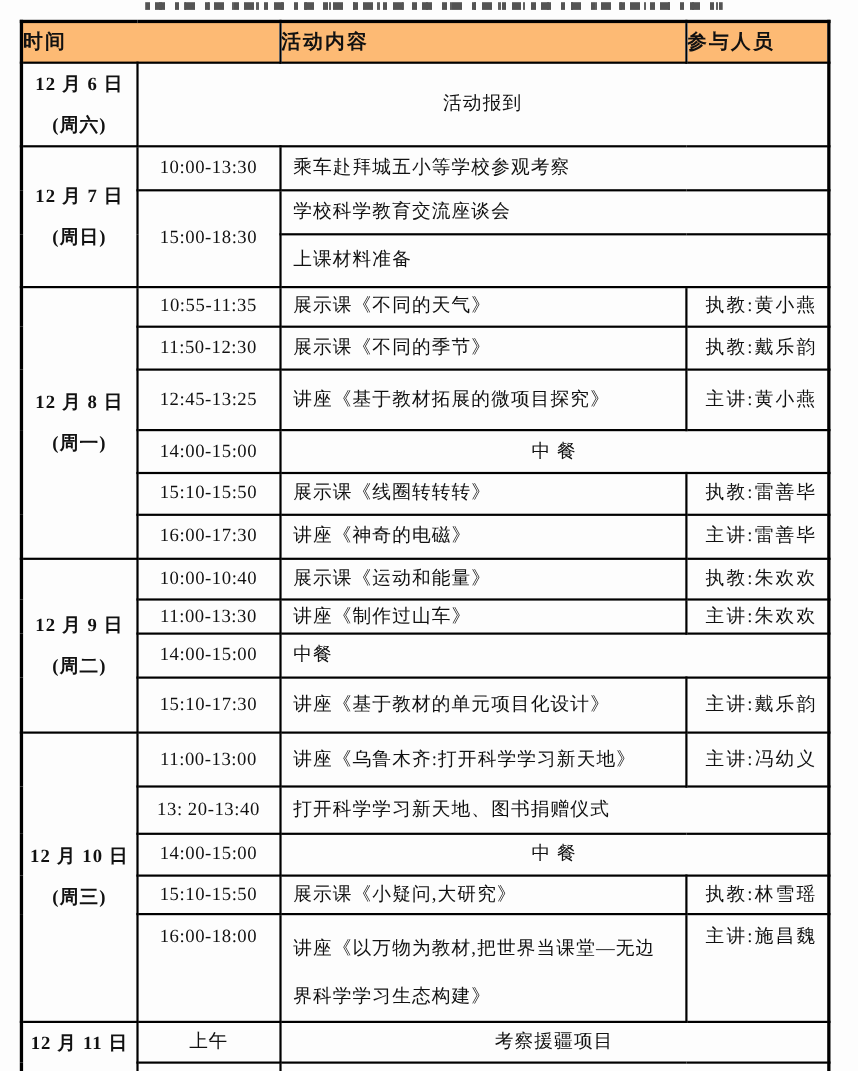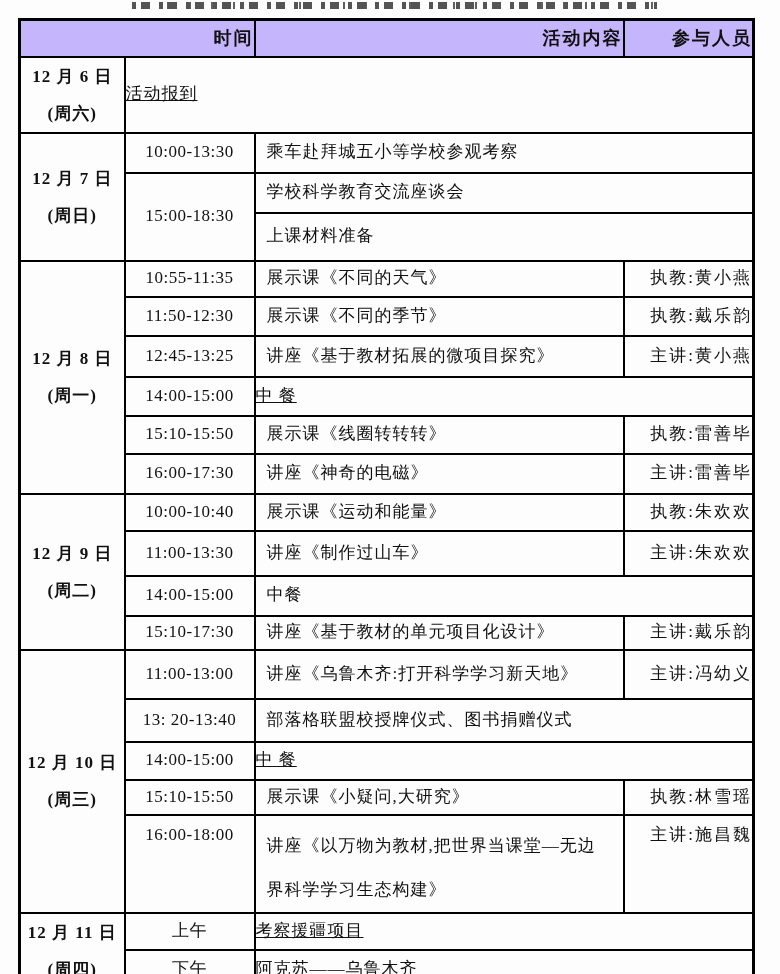--- a/index.html
+++ b/index.html
@@ -20,29 +20,29 @@
     width:734px;border-collapse:collapse;table-layout:fixed;
     border:3px solid #000;
   }
   td{
     border:2px solid #000;
     font-size:17px;line-height:1.35;
     overflow:hidden;vertical-align:middle;
     padding:0;
   }
   tr.head td{
-    background:#c4b5fd;font-weight:bold;font-size:18px;
-    text-align:right;letter-spacing:2px;
+    background:#fdba74;font-weight:bold;font-size:18px;
+    text-align:left;letter-spacing:2px;
   }
   td.date{text-align:center;letter-spacing:1px;}
   td.date div{line-height:37px;font-weight:bold;}
   td.time{text-align:center;letter-spacing:.5px;}
   td.l{text-align:left;padding-left:11px;letter-spacing:1px;}
-  td.c{text-align:left;letter-spacing:1px;text-decoration:underline;}
-  td.part{text-align:right;padding-left:8px;letter-spacing:2px;border-radius:11px;}
+  td.c{text-align:center;letter-spacing:1px;}
+  td.part{text-align:center;padding-left:8px;letter-spacing:2px;border-radius:11px;}
   td.vtop{vertical-align:top;padding-top:8px;}
   td.tall div{line-height:44px;}
 </style>
 </head>
 <body>
 
 <div class="clip-strip"></div>
 
 <table class="schedule">
   <colgroup>
@@ -90,21 +90,21 @@
     </td>
     <td class="time">10:55-11:35</td>
     <td class="l">展示课《不同的天气》</td>
     <td class="part">执教:黄小燕</td>
   </tr>
   <tr style="height:39px">
     <td class="time">11:50-12:30</td>
     <td class="l">展示课《不同的季节》</td>
     <td class="part">执教:戴乐韵</td>
   </tr>
-  <tr style="height:41px">
+  <tr style="height:55px">
     <td class="time">12:45-13:25</td>
     <td class="l">讲座《基于教材拓展的微项目探究》</td>
     <td class="part">主讲:黄小燕</td>
   </tr>
   <tr style="height:39px">
     <td class="time">14:00-15:00</td>
     <td colspan="2" class="c">中 餐</td>
   </tr>
   <tr style="height:38px">
     <td class="time">15:10-15:50</td>
@@ -119,47 +119,47 @@
 
   <tr style="height:37px">
     <td class="date" rowspan="4">
       <div>12 月 9 日</div>
       <div>(周二)</div>
     </td>
     <td class="time">10:00-10:40</td>
     <td class="l">展示课《运动和能量》</td>
     <td class="part">执教:朱欢欢</td>
   </tr>
-  <tr style="height:45px">
+  <tr style="height:31px">
     <td class="time">11:00-13:30</td>
     <td class="l">讲座《制作过山车》</td>
     <td class="part">主讲:朱欢欢</td>
   </tr>
   <tr style="height:40px">
     <td class="time">14:00-15:00</td>
     <td colspan="2" class="l">中餐</td>
   </tr>
-  <tr style="height:34px">
+  <tr style="height:50px">
     <td class="time">15:10-17:30</td>
     <td class="l">讲座《基于教材的单元项目化设计》</td>
     <td class="part">主讲:戴乐韵</td>
   </tr>
 
   <tr style="height:49px">
     <td class="date" rowspan="5">
       <div>12 月 10 日</div>
       <div>(周三)</div>
     </td>
     <td class="time">11:00-13:00</td>
     <td class="l">讲座《乌鲁木齐:打开科学学习新天地》</td>
     <td class="part">主讲:冯幼义</td>
   </tr>
   <tr style="height:43px">
     <td class="time">13: 20-13:40</td>
-    <td colspan="2" class="l">部落格联盟校授牌仪式、图书捐赠仪式</td>
+    <td colspan="2" class="l">打开科学学习新天地、图书捐赠仪式</td>
   </tr>
   <tr style="height:38px">
     <td class="time">14:00-15:00</td>
     <td colspan="2" class="c">中 餐</td>
   </tr>
   <tr style="height:35px">
     <td class="time">15:10-15:50</td>
     <td class="l">展示课《小疑问,大研究》</td>
     <td class="part">执教:林雪瑶</td>
   </tr>

